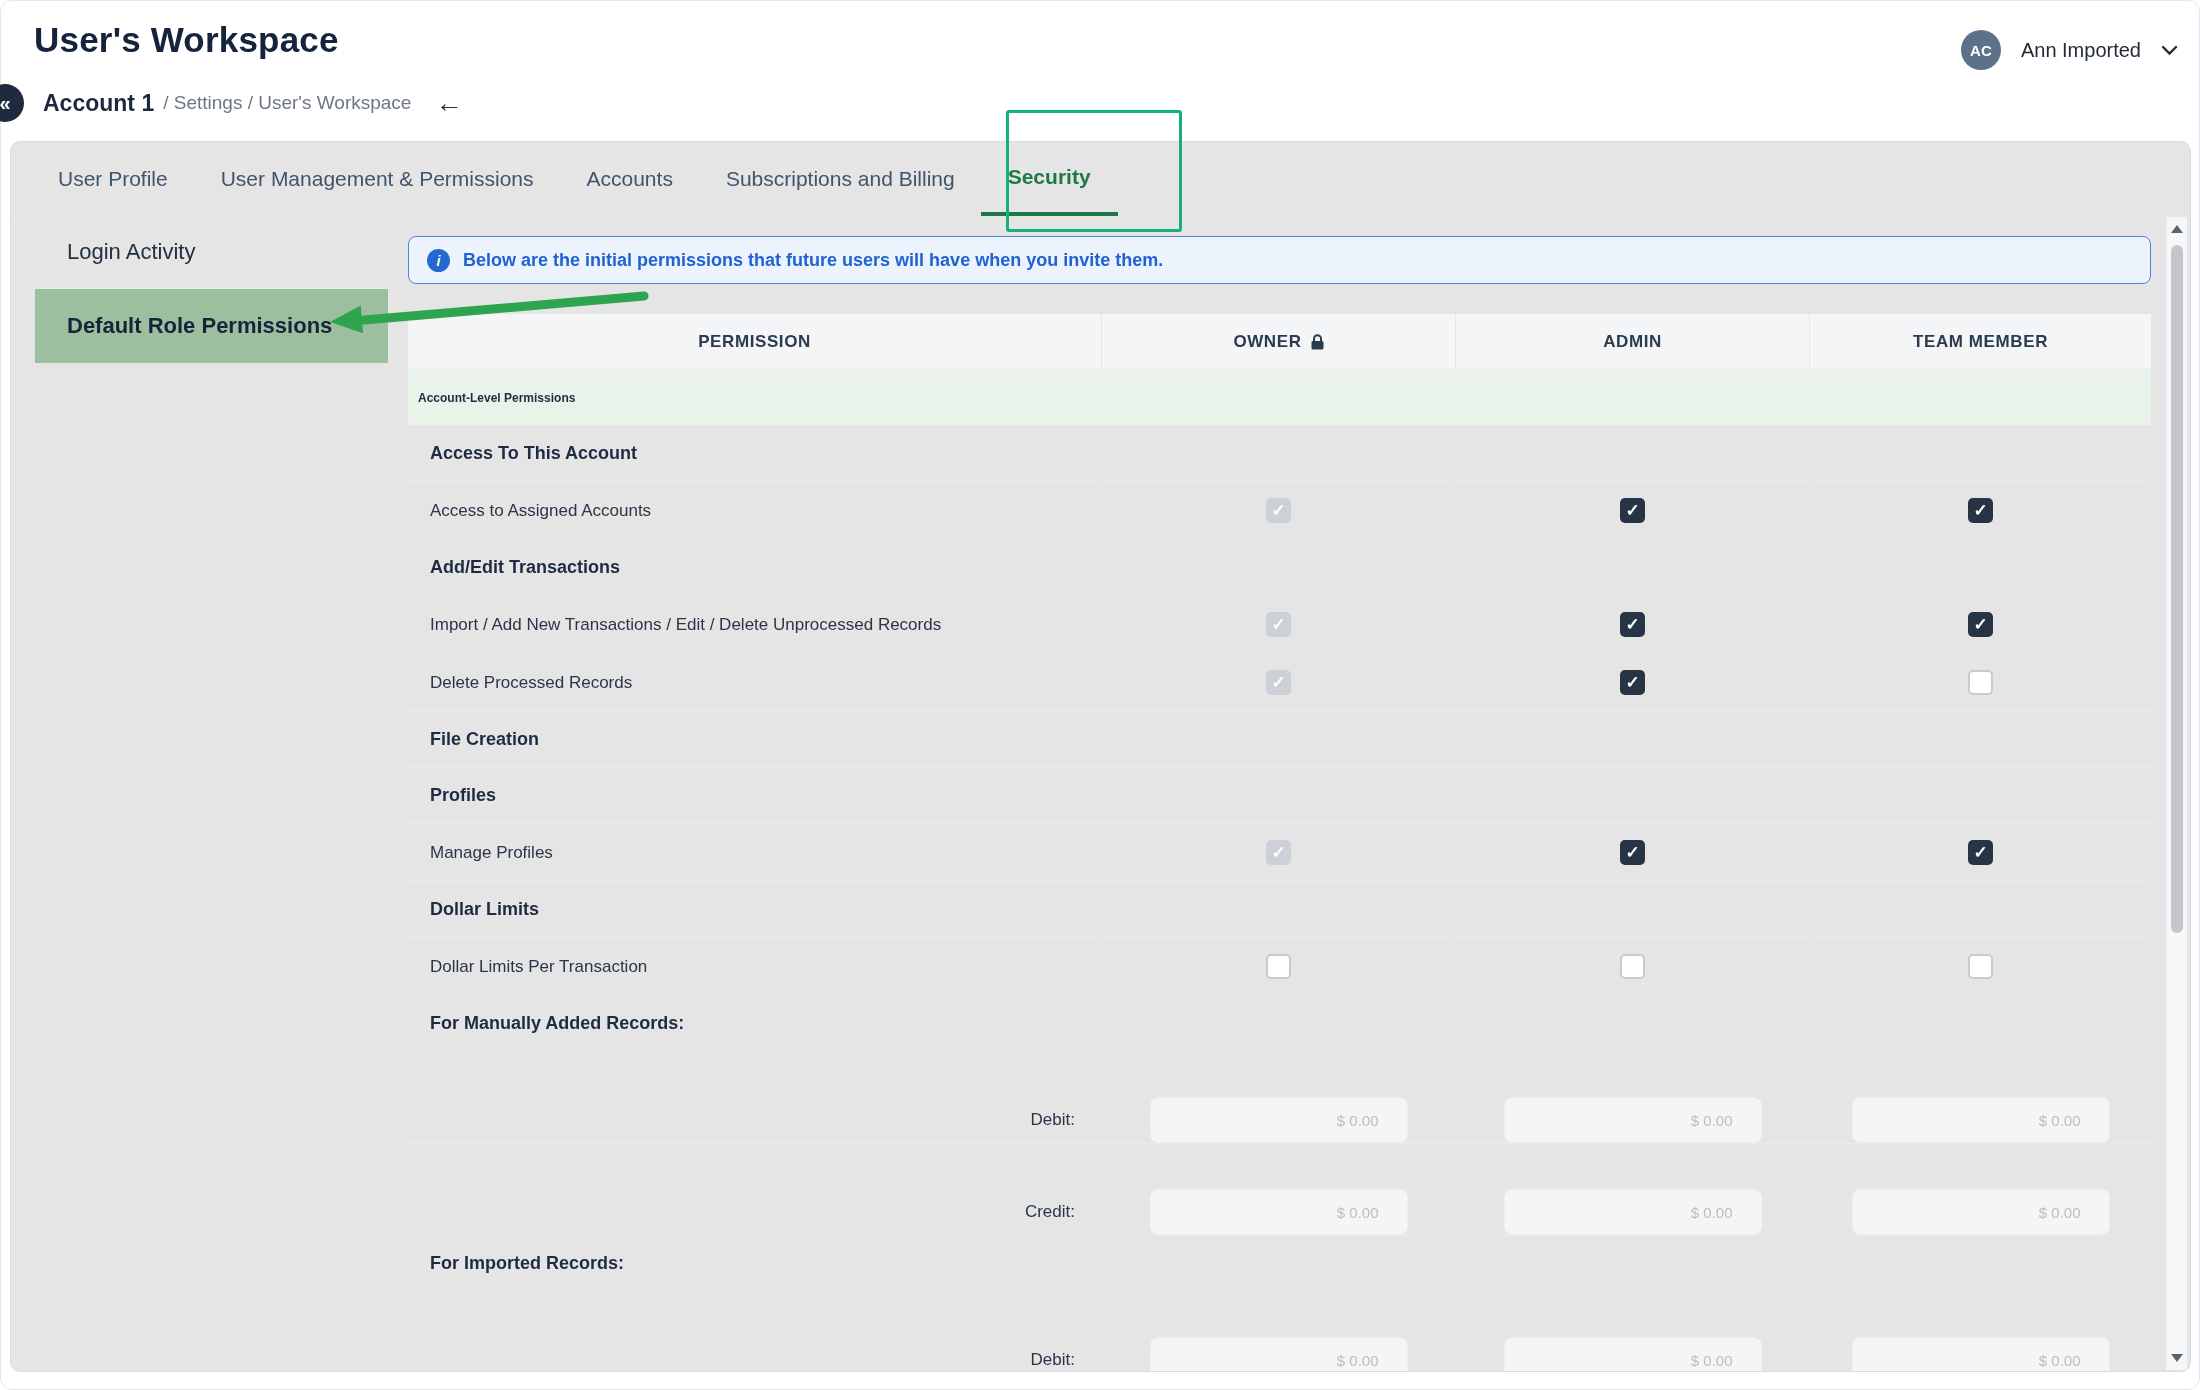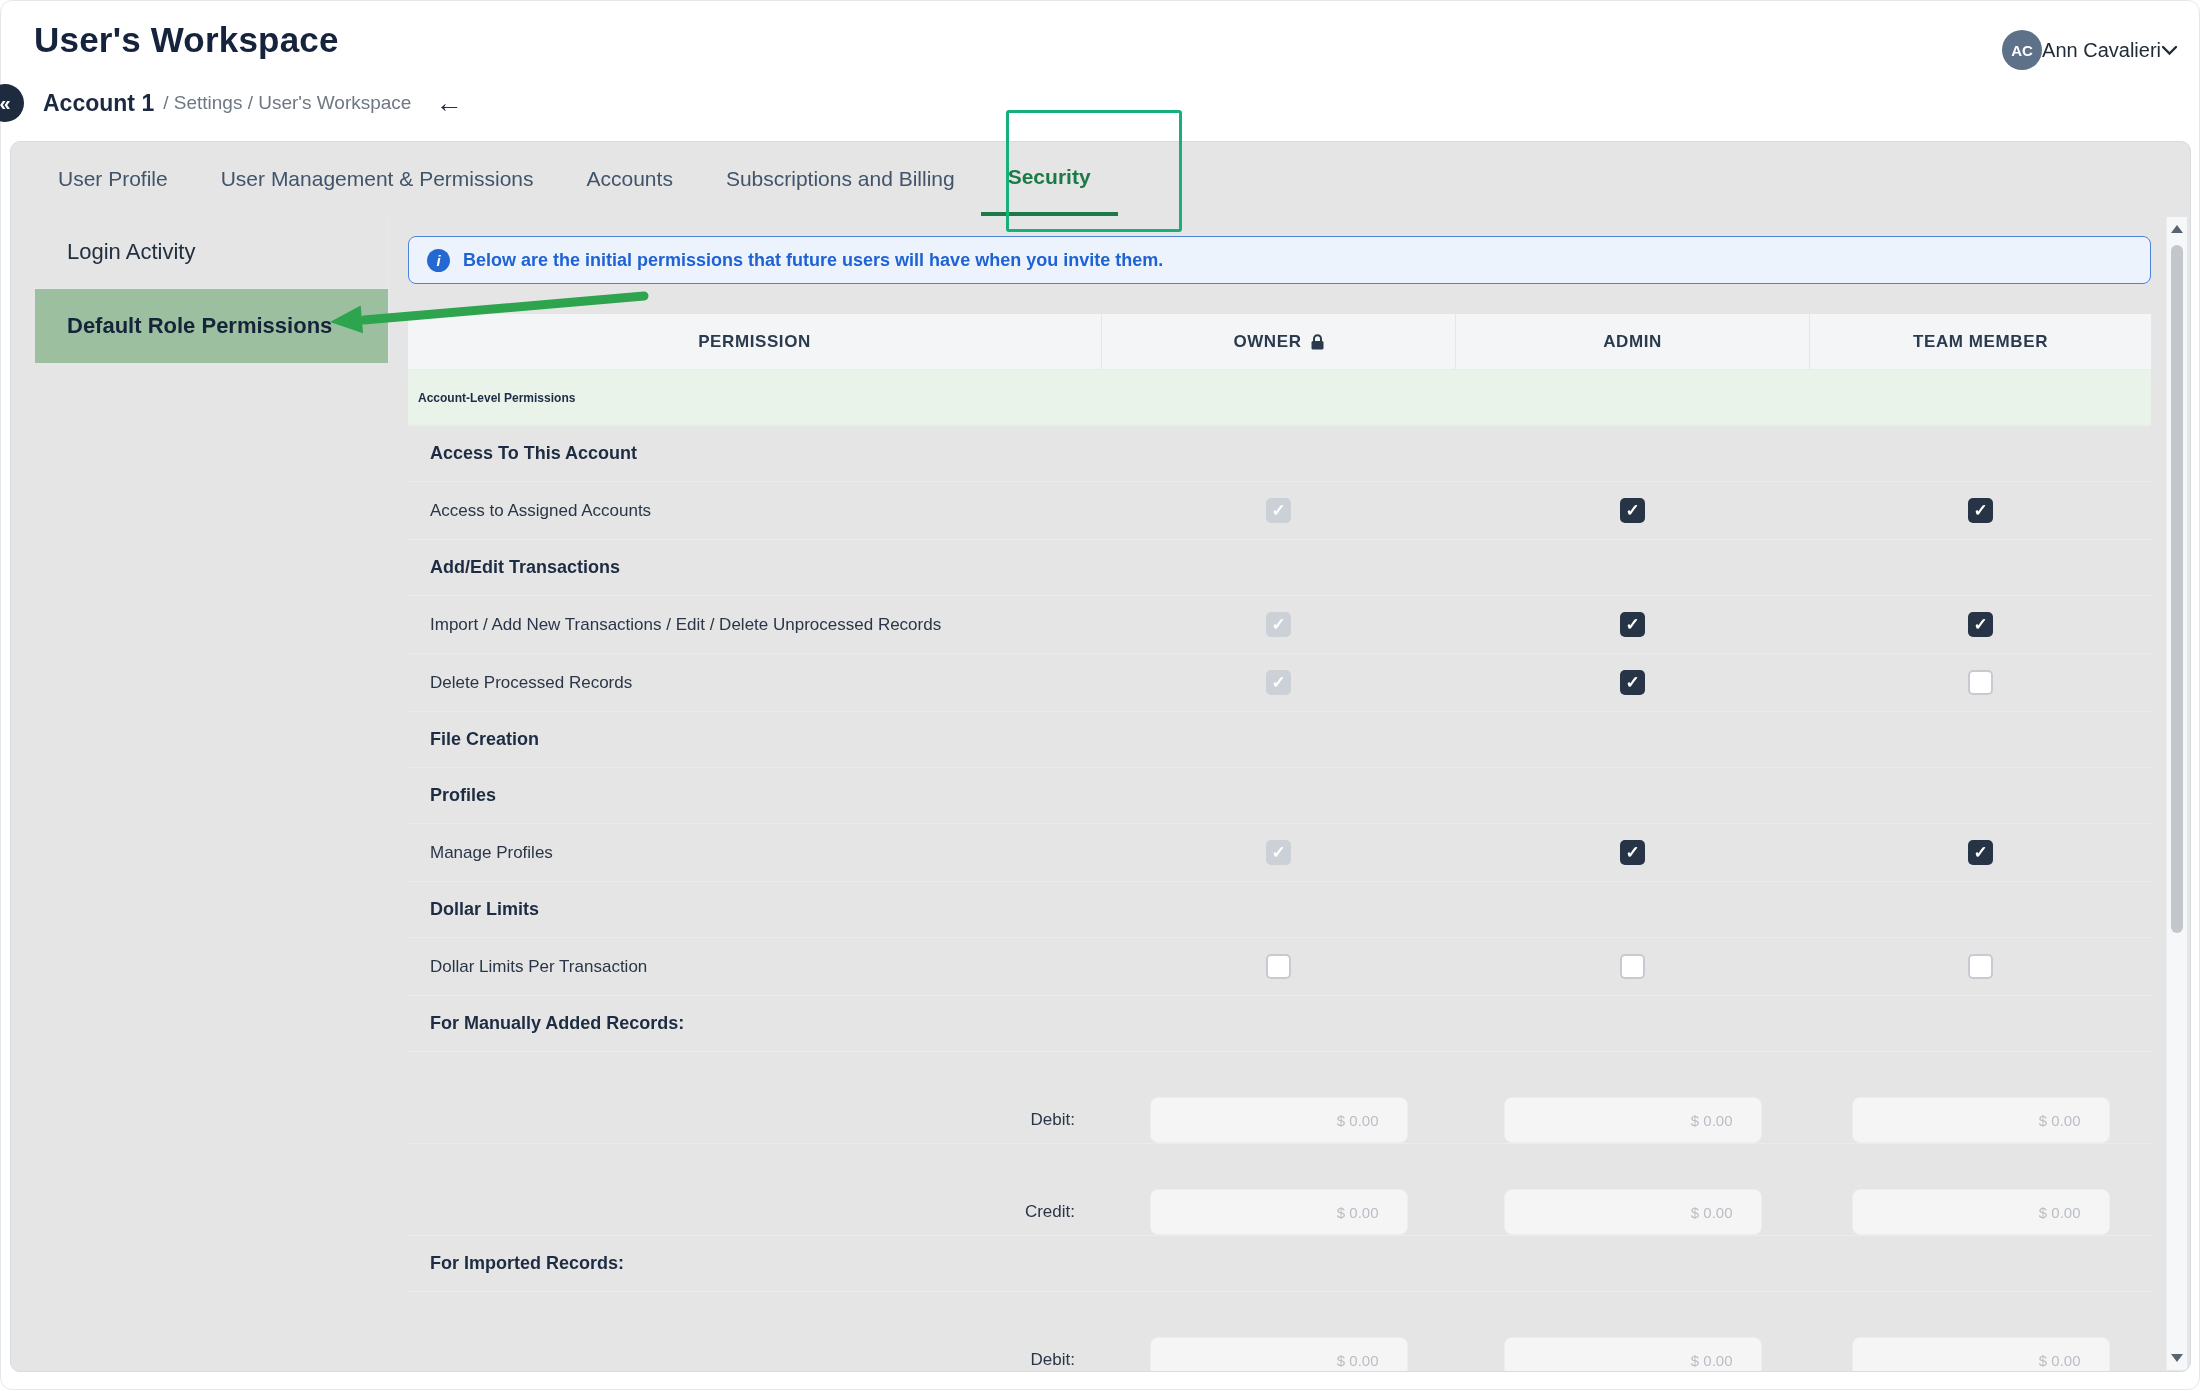--- a/index.html
+++ b/index.html
@@ -2,21 +2,21 @@
 <html><head>
 <meta charset="utf-8">
 <title>User's Workspace</title>
 <style>
   html,body{margin:0;padding:0;width:2200px;height:1390px;background:#fff;
     font-family:"Liberation Sans",sans-serif;position:relative;overflow:hidden;}
   .frame{position:absolute;inset:0;border:1px solid #e4e7ec;border-radius:12px;pointer-events:none;}
 
   
   .page-title{position:absolute;left:34px;top:20px;font-size:35px;font-weight:700;color:#16233c;letter-spacing:.2px;}
-  .user-menu{position:absolute;right:22px;top:30px;display:flex;align-items:center;gap:0;cursor:pointer;}
+  .user-menu{position:absolute;right:22px;top:30px;display:flex;align-items:center;gap:20px;cursor:pointer;}
   .avatar{width:40px;height:40px;border-radius:50%;background:#5d7189;color:#fff;font-size:15px;font-weight:700;
     display:flex;align-items:center;justify-content:center;}
   .user-name{font-size:20px;color:#222c38;}
   .chev{display:flex;align-items:center;}
 
   
   .crumbs{position:absolute;left:0;top:84px;height:38px;display:flex;align-items:center;}
   .collapse-badge{width:38px;height:38px;margin-left:-14px;border-radius:50%;background:#1e2a3d;color:#fff;
     display:flex;align-items:center;justify-content:center;font-size:20px;font-weight:700;cursor:pointer;}
   .crumb-account{margin-left:19px;font-weight:700;font-size:23px;color:#1c2940;}
@@ -93,21 +93,21 @@
 </style>
 </head>
 <body>
 
 <div class="frame"></div>
 
 <div class="page-title">User's Workspace</div>
 
 <div class="user-menu">
   <div class="avatar">AC</div>
-  <div class="user-name">Ann Cavalieri</div>
+  <div class="user-name">Ann Imported</div>
   <span class="chev">
     <svg width="17" height="11" viewBox="0 0 17 11">
         <path d="M2 2 L8.5 8.5 L15 2" fill="none" stroke="#222c38" stroke-width="2.4" stroke-linecap="round"></path>
       </svg>
   </span>
 </div>
 
 <div class="crumbs">
   <div class="collapse-badge">«</div>
   <div class="crumb-account">Account 1</div>

